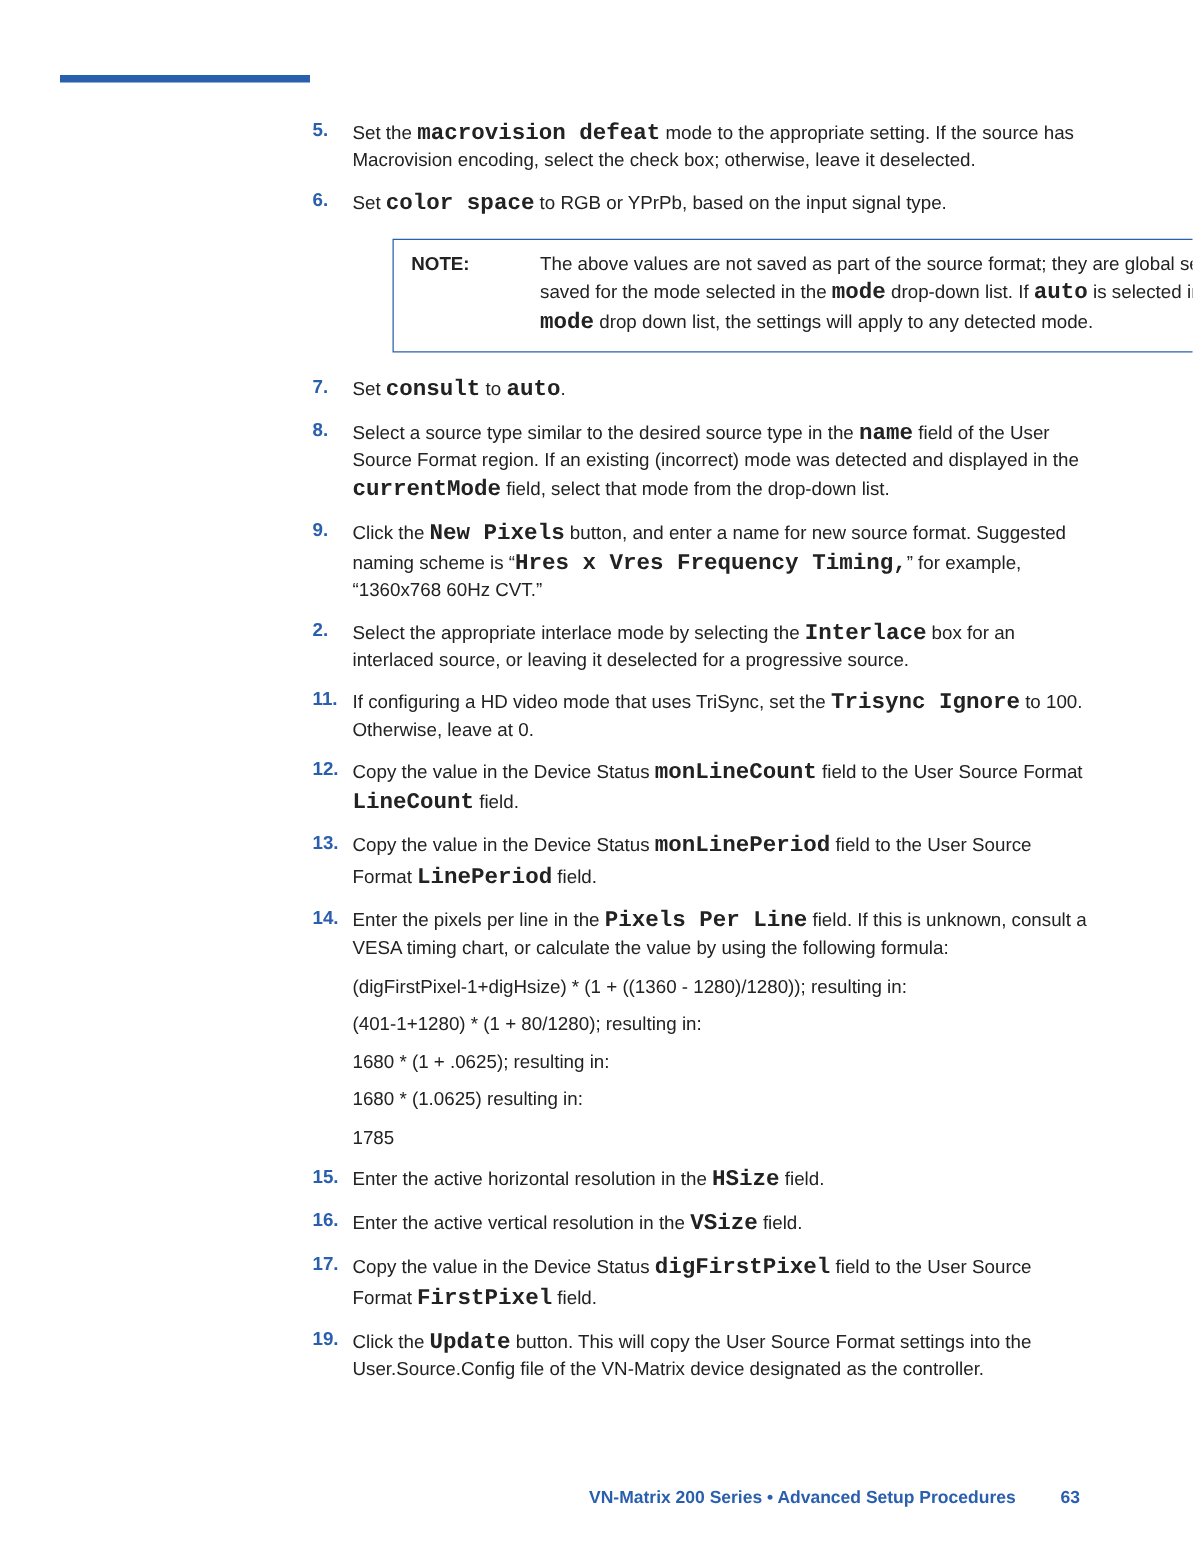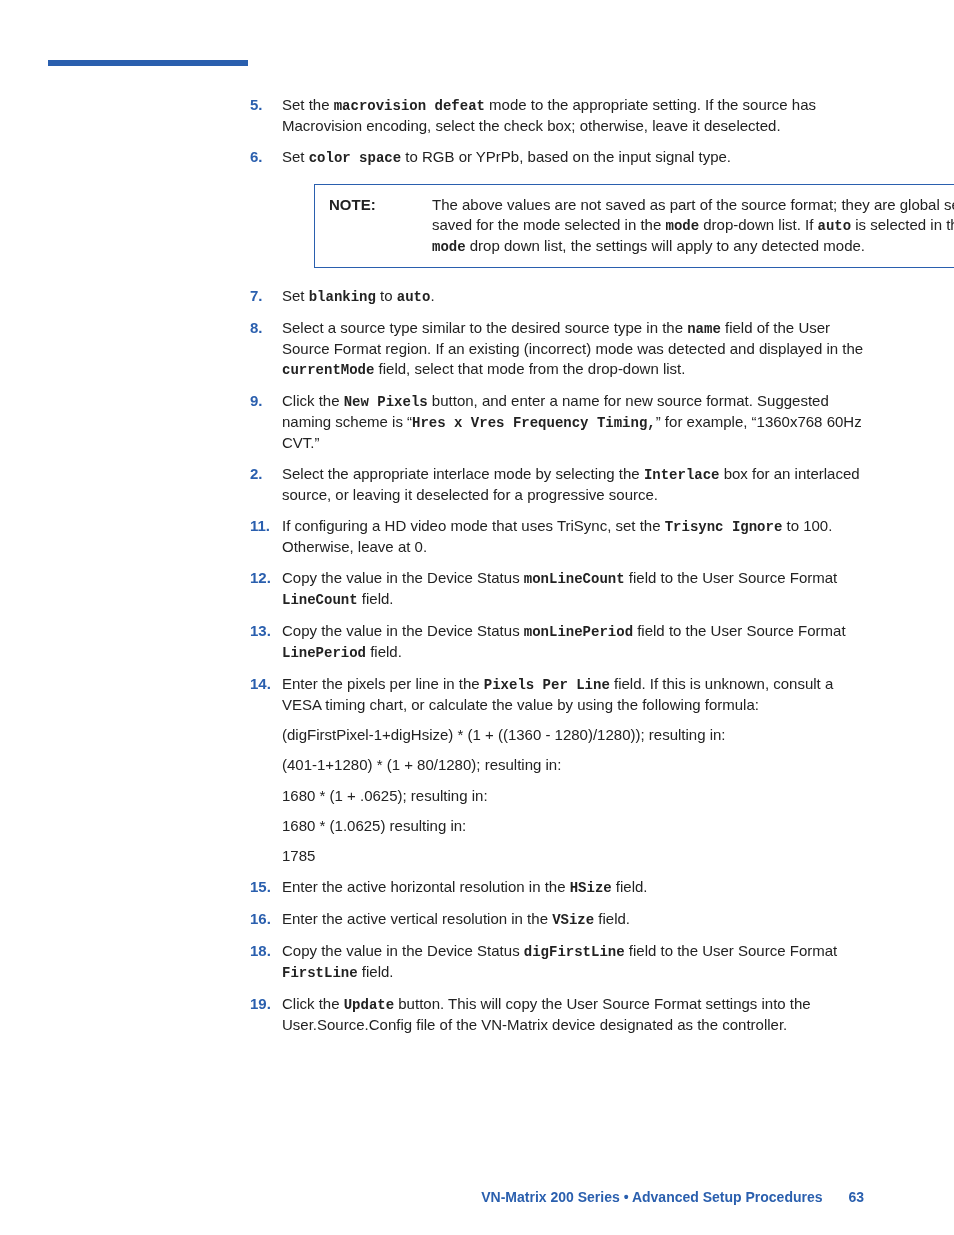--- a/index.html
+++ b/index.html
@@ -48,21 +48,21 @@
     top: 0;
     font-weight: 700;
     color: #2a5fae;
     font-family: "Segoe UI", Arial, sans-serif;
     min-width: 26px;
     text-align: left;
   }
   .mono {
     font-family: "Courier New", monospace;
     font-weight: 700;
-    font-size: 14px;
+    font-size: 18px;
   }
   .note-box {
     border: 1.5px solid #2a5fae;
     margin: 16px 0 18px 32px;
     padding: 10px 14px 10px 14px;
     box-sizing: border-box;
     width: 694px;
     display: flex;
   }
   .note-label {
@@ -79,21 +79,21 @@
   }
   .footer {
     position: absolute;
     bottom: 28px;
     right: 90px;
     font-family: Arial, sans-serif;
     font-weight: 700;
     color: #2a5fae;
     font-size: 14px;
   }
-  .footer .pnum { margin-left: 22px; }
+  .footer .pnum { margin-left: 32px; }
 </style>
 </head>
 <body>
 
 <div class="top-rule"></div>
 
 <div class="page">
   <ol class="steps">
 
     <li>
@@ -108,21 +108,21 @@
       <div class="note-box">
         <div class="note-label">NOTE:</div>
         <div class="note-body">
           <span>The above values are not saved as part of the source format; they are global setting saved for the mode selected in the </span><span class="mono">mode</span><span> drop-down list. If </span><span class="mono">auto</span><span> is selected in the </span><span class="mono">mode</span><span> drop down list, the settings will apply to any detected mode.</span>
         </div>
       </div>
     </li>
 
     <li>
       <span class="num">7.</span>
-      <span>Set </span><span class="mono">blanking</span><span> to </span><span class="mono">auto</span><span>.</span>
+      <span>Set </span><span class="mono">consult</span><span> to </span><span class="mono">auto</span><span>.</span>
     </li>
 
     <li>
       <span class="num">8.</span>
       <span>Select a source type similar to the desired source type in the </span><span class="mono">name</span><span> field of the User Source Format region. If an existing (incorrect) mode was detected and displayed in the </span><span class="mono">currentMode</span><span> field, select that mode from the drop-down list.</span>
     </li>
 
     <li>
       <span class="num">9.</span>
       <span>Click the </span><span class="mono">New Pixels</span><span> button, and enter a name for new source format. Suggested naming scheme is “</span><span class="mono">Hres x Vres Frequency Timing,</span><span>” for example, “1360x768 60Hz CVT.”</span>
@@ -161,25 +161,25 @@
     <li>
       <span class="num">15.</span>
       <span>Enter the active horizontal resolution in the </span><span class="mono">HSize</span><span> field.</span>
     </li>
 
     <li>
       <span class="num">16.</span>
       <span>Enter the active vertical resolution in the </span><span class="mono">VSize</span><span> field.</span>
     </li>
 
+    <li>
+      <span class="num">17.</span>
+      <span>Copy the value in the Device Status </span><span class="mono">digFirstPixel</span><span> field to the User Source Format </span><span class="mono">FirstPixel</span><span> field.</span>
+    </li>
 
-    <li>
-      <span class="num">18.</span>
-      <span>Copy the value in the Device Status </span><span class="mono">digFirstLine</span><span> field to the User Source Format </span><span class="mono">FirstLine</span><span> field.</span>
-    </li>
 
     <li>
       <span class="num">19.</span>
       <span>Click the </span><span class="mono">Update</span><span> button. This will copy the User Source Format settings into the User.Source.Config file of the VN-Matrix device designated as the controller.</span>
     </li>
 
   </ol>
 </div>
 
 <div class="footer">

